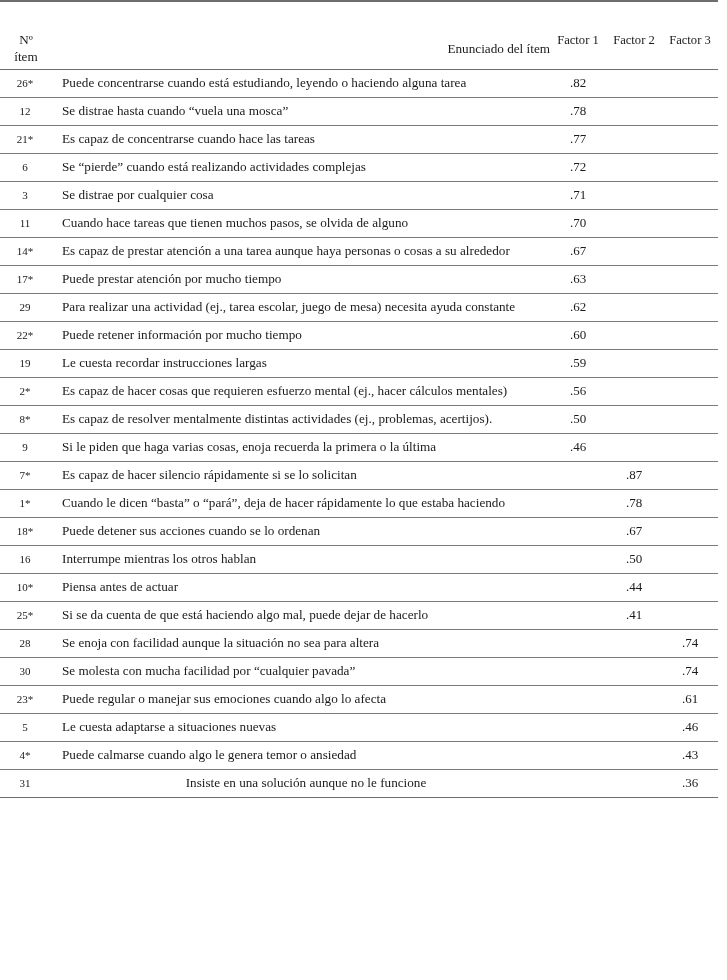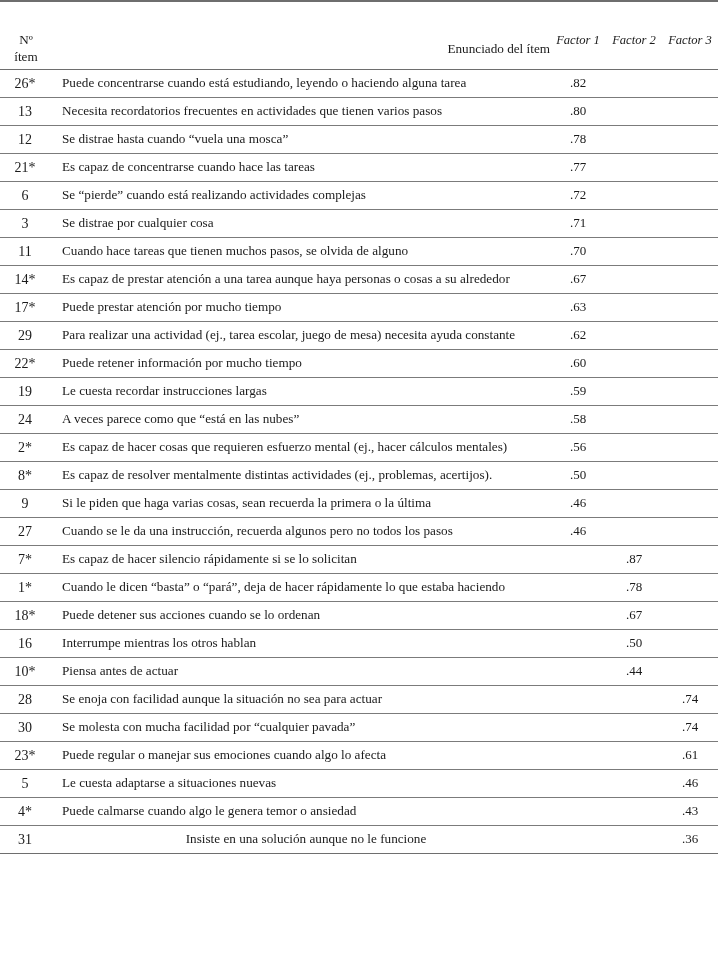--- a/index.html
+++ b/index.html
@@ -57,38 +57,37 @@
   th.h-item {
     text-align: right;
     padding-bottom: 12px;
   }
 
   th.h-f {
     text-align: center;
     padding-bottom: 20px;
     font-size: 12.6px;
     white-space: nowrap;
-    font-style: italic;
   }
 
   tbody tr {
     height: 27px;
   }
 
   tbody td {
     padding: 0;
     border-bottom: 1.4px solid #7b7b7b;
     vertical-align: middle;
     height: 27px;
     line-height: 1.1;
   }
 
   td.num {
     text-align: center;
-    font-size: 14px;
+    font-size: 11px;
     padding-right: 2px;
   }
 
   td.item {
     text-align: left;
     padding-left: 10px;
     font-size: 13.2px;
     white-space: nowrap;
   }
 
@@ -128,27 +127,20 @@
     </thead>
     <tbody id="table-body">
         <tr>
           <td class="num">26*</td>
           <td class="item">Puede concentrarse cuando está estudiando, leyendo o haciendo alguna tarea</td>
           <td class="val">.82</td>
           <td class="val"></td>
           <td class="val"></td>
         </tr>
         <tr>
-          <td class="num">13</td>
-          <td class="item">Necesita recordatorios frecuentes en actividades que tienen varios pasos</td>
-          <td class="val">.80</td>
-          <td class="val"></td>
-          <td class="val"></td>
-        </tr>
-        <tr>
           <td class="num">12</td>
           <td class="item">Se distrae hasta cuando “vuela una mosca”</td>
           <td class="val">.78</td>
           <td class="val"></td>
           <td class="val"></td>
         </tr>
         <tr>
           <td class="num">21*</td>
           <td class="item">Es capaz de concentrarse cuando hace las tareas</td>
           <td class="val">.77</td>
@@ -205,50 +197,36 @@
           <td class="val"></td>
         </tr>
         <tr>
           <td class="num">19</td>
           <td class="item">Le cuesta recordar instrucciones largas</td>
           <td class="val">.59</td>
           <td class="val"></td>
           <td class="val"></td>
         </tr>
         <tr>
-          <td class="num">24</td>
-          <td class="item">A veces parece como que “está en las nubes”</td>
-          <td class="val">.58</td>
-          <td class="val"></td>
-          <td class="val"></td>
-        </tr>
-        <tr>
           <td class="num">2*</td>
           <td class="item">Es capaz de hacer cosas que requieren esfuerzo mental (ej., hacer cálculos mentales)</td>
           <td class="val">.56</td>
           <td class="val"></td>
           <td class="val"></td>
         </tr>
         <tr>
           <td class="num">8*</td>
           <td class="item">Es capaz de resolver mentalmente distintas actividades (ej., problemas, acertijos).</td>
           <td class="val">.50</td>
           <td class="val"></td>
           <td class="val"></td>
         </tr>
         <tr>
           <td class="num">9</td>
-          <td class="item">Si le piden que haga varias cosas, sean recuerda la primera o la última</td>
-          <td class="val">.46</td>
-          <td class="val"></td>
-          <td class="val"></td>
-        </tr>
-        <tr>
-          <td class="num">27</td>
-          <td class="item">Cuando se le da una instrucción, recuerda algunos pero no todos los pasos</td>
+          <td class="item">Si le piden que haga varias cosas, enoja recuerda la primera o la última</td>
           <td class="val">.46</td>
           <td class="val"></td>
           <td class="val"></td>
         </tr>
         <tr>
           <td class="num">7*</td>
           <td class="item">Es capaz de hacer silencio rápidamente si se lo solicitan</td>
           <td class="val"></td>
           <td class="val">.87</td>
           <td class="val"></td>
@@ -275,22 +253,29 @@
           <td class="val"></td>
         </tr>
         <tr>
           <td class="num">10*</td>
           <td class="item">Piensa antes de actuar</td>
           <td class="val"></td>
           <td class="val">.44</td>
           <td class="val"></td>
         </tr>
         <tr>
+          <td class="num">25*</td>
+          <td class="item">Si se da cuenta de que está haciendo algo mal, puede dejar de hacerlo</td>
+          <td class="val"></td>
+          <td class="val">.41</td>
+          <td class="val"></td>
+        </tr>
+        <tr>
           <td class="num">28</td>
-          <td class="item">Se enoja con facilidad aunque la situación no sea para actuar</td>
+          <td class="item">Se enoja con facilidad aunque la situación no sea para altera</td>
           <td class="val"></td>
           <td class="val"></td>
           <td class="val">.74</td>
         </tr>
         <tr>
           <td class="num">30</td>
           <td class="item">Se molesta con mucha facilidad por “cualquier pavada”</td>
           <td class="val"></td>
           <td class="val"></td>
           <td class="val">.74</td>

